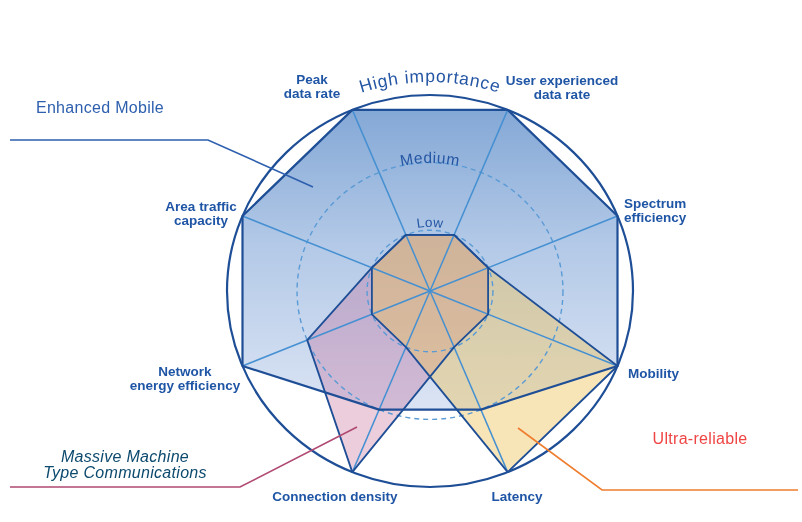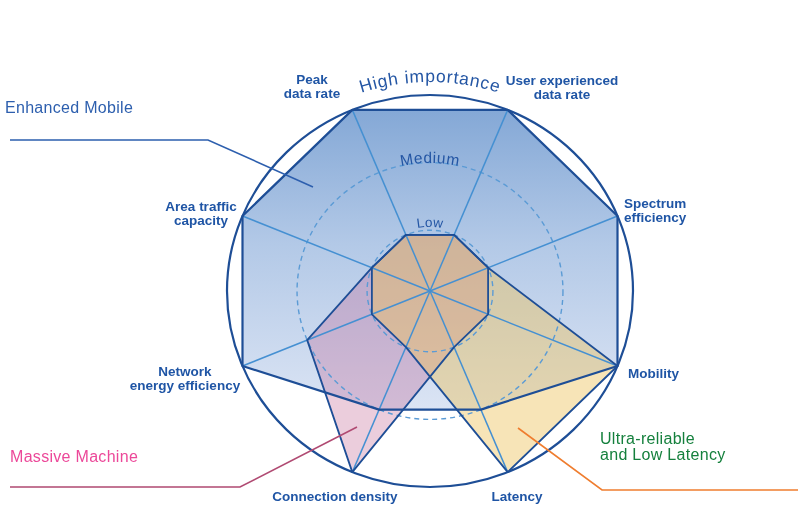--- a/index.html
+++ b/index.html
@@ -1,19 +1,19 @@
 <!DOCTYPE html>
 <html><head>
 <meta charset="utf-8">
 <style>
   html,body{margin:0;padding:0;background:#ffffff;}
   .canvas{position:relative;width:802px;height:522px;background:#ffffff;
           font-family:"Liberation Sans",sans-serif;overflow:hidden;}
   svg{position:absolute;left:0;top:0;font-family:"Liberation Sans",sans-serif;}
-  .scen{position:absolute;font-size:16px;line-height:16px;
+  .scen{position:absolute;font-size:16px;line-height:16px;text-align:center;
         letter-spacing:0.3px;}
   .scen span{display:block;}
   #scen-embb{left:5px;top:100px;width:190px;}
   #scen-mmtc{left:10px;top:449px;width:230px;}
   #scen-urllc{left:600px;top:431px;width:200px;}
 </style>
 </head>
 <body>
 
 <div class="canvas">
@@ -64,22 +64,22 @@
       <text x="201" y="225" fill="#1f55a5" font-size="13.5" font-weight="bold" text-anchor="middle">capacity</text>
       <polyline points="10,140 208,140 313,187" fill="none" stroke="#2d5fae" stroke-width="1.6"></polyline>
       <polyline points="10,487 240,487 357,427" fill="none" stroke="#b04a72" stroke-width="1.6"></polyline>
       <polyline points="798,490 602,490 518,428" fill="none" stroke="#ef7d2f" stroke-width="1.6"></polyline>
     </svg>
 
   <div class="scen" id="scen-embb" style="color: rgb(45, 95, 174);">
     <span>Enhanced Mobile</span>
   </div>
 
-  <div class="scen" id="scen-mmtc" style="color: #ec4899;">
+  <div class="scen" id="scen-mmtc" style="color: #0c4a6e; font-style: italic;">
     <span>Massive Machine</span>
+    <span>Type Communications</span>
   </div>
 
-  <div class="scen" id="scen-urllc" style="color: #15803d;">
+  <div class="scen" id="scen-urllc" style="color: #ef4444;">
     <span>Ultra-reliable</span>
-    <span>and Low Latency</span>
   </div>
 
 </div>
 
 </body></html>

